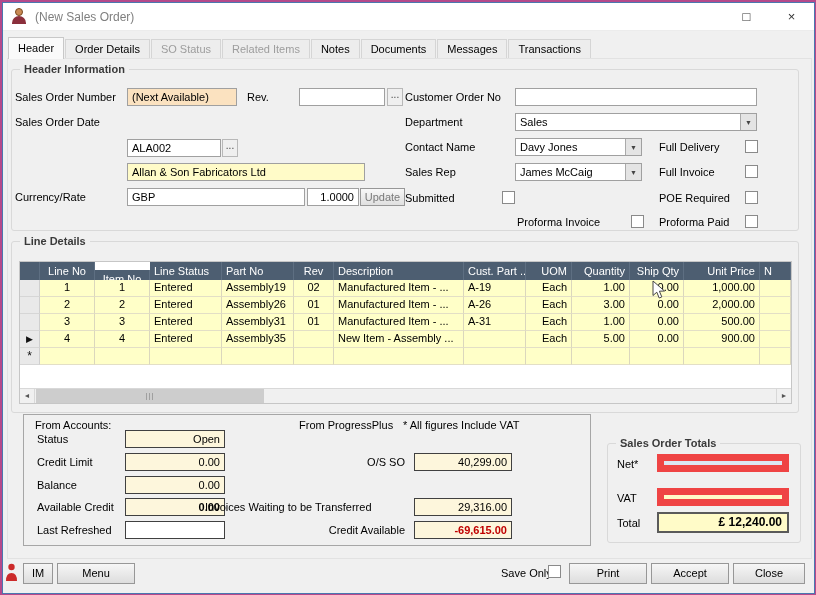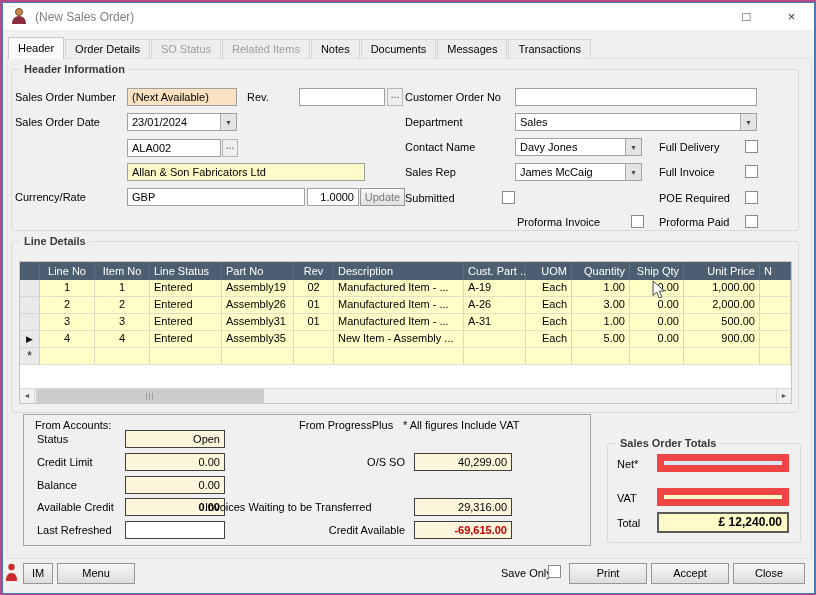--- a/index.html
+++ b/index.html
@@ -119,24 +119,20 @@
 
   <span class="lbl" style="left:12px;top:88px">Sales Order Number</span>
   <div class="fld peach" style="left:124px;top:85px;width:110px">(Next Available)</div>
   <span class="lbl" style="left:244px;top:88px">Rev.</span>
   <div class="fld" style="left:296px;top:85px;width:86px"></div>
   <div class="mini-btn" style="left:384px;top:85px">...</div>
   <span class="lbl" style="left:402px;top:88px">Customer Order No</span>
   <div class="fld" style="left:512px;top:85px;width:242px"></div>
 
   <span class="lbl" style="left:12px;top:113px">Sales Order Date</span>
-  <div class="cmb" style="left:124px;top:110px;width:110px">
-    <span class="cmb-txt">23/01/2024</span>
-    <span class="cmb-btn">▼</span>
-  </div>
   <span class="lbl" style="left:402px;top:113px">Department</span>
   <div class="cmb" style="left:512px;top:110px;width:242px">
     <span class="cmb-txt">Sales</span>
     <span class="cmb-btn">▼</span>
   </div>
 
   <div class="fld" style="left:124px;top:136px;width:94px">ALA002</div>
   <div class="mini-btn" style="left:219px;top:136px">...</div>
   <span class="lbl" style="left:402px;top:138px">Contact Name</span>
   <div class="cmb" style="left:512px;top:135px;width:127px">
@@ -171,21 +167,21 @@
 
   <div class="group" style="left:8px;top:238px;width:788px;height:172px">
     <span class="group-title">Line Details</span>
   </div>
 
   <div class="grid">
     <div id="grid-table">
         <div class="g-row g-head">
           <div class="g-hcell" style="width: 20px;"></div>
           <div class="g-hcell c" style="width: 55px;">Line No</div>
-          <div class="g-hcell c" style="width: 55px;">Item No</div>
+          <div class="g-hcell c" style="width: 55px; margin-top: 8px;">Item No</div>
           <div class="g-hcell l" style="width: 72px;">Line Status</div>
           <div class="g-hcell l" style="width: 72px;">Part No</div>
           <div class="g-hcell c" style="width: 40px;">Rev</div>
           <div class="g-hcell l" style="width: 130px;">Description</div>
           <div class="g-hcell l" style="width: 62px;">Cust. Part ...</div>
           <div class="g-hcell r" style="width: 46px;">UOM</div>
           <div class="g-hcell r" style="width: 58px;">Quantity</div>
           <div class="g-hcell r" style="width: 54px;">Ship Qty</div>
           <div class="g-hcell r" style="width: 76px;">Unit Price</div>
           <div class="g-hcell l" style="width: 31px;">N</div>

